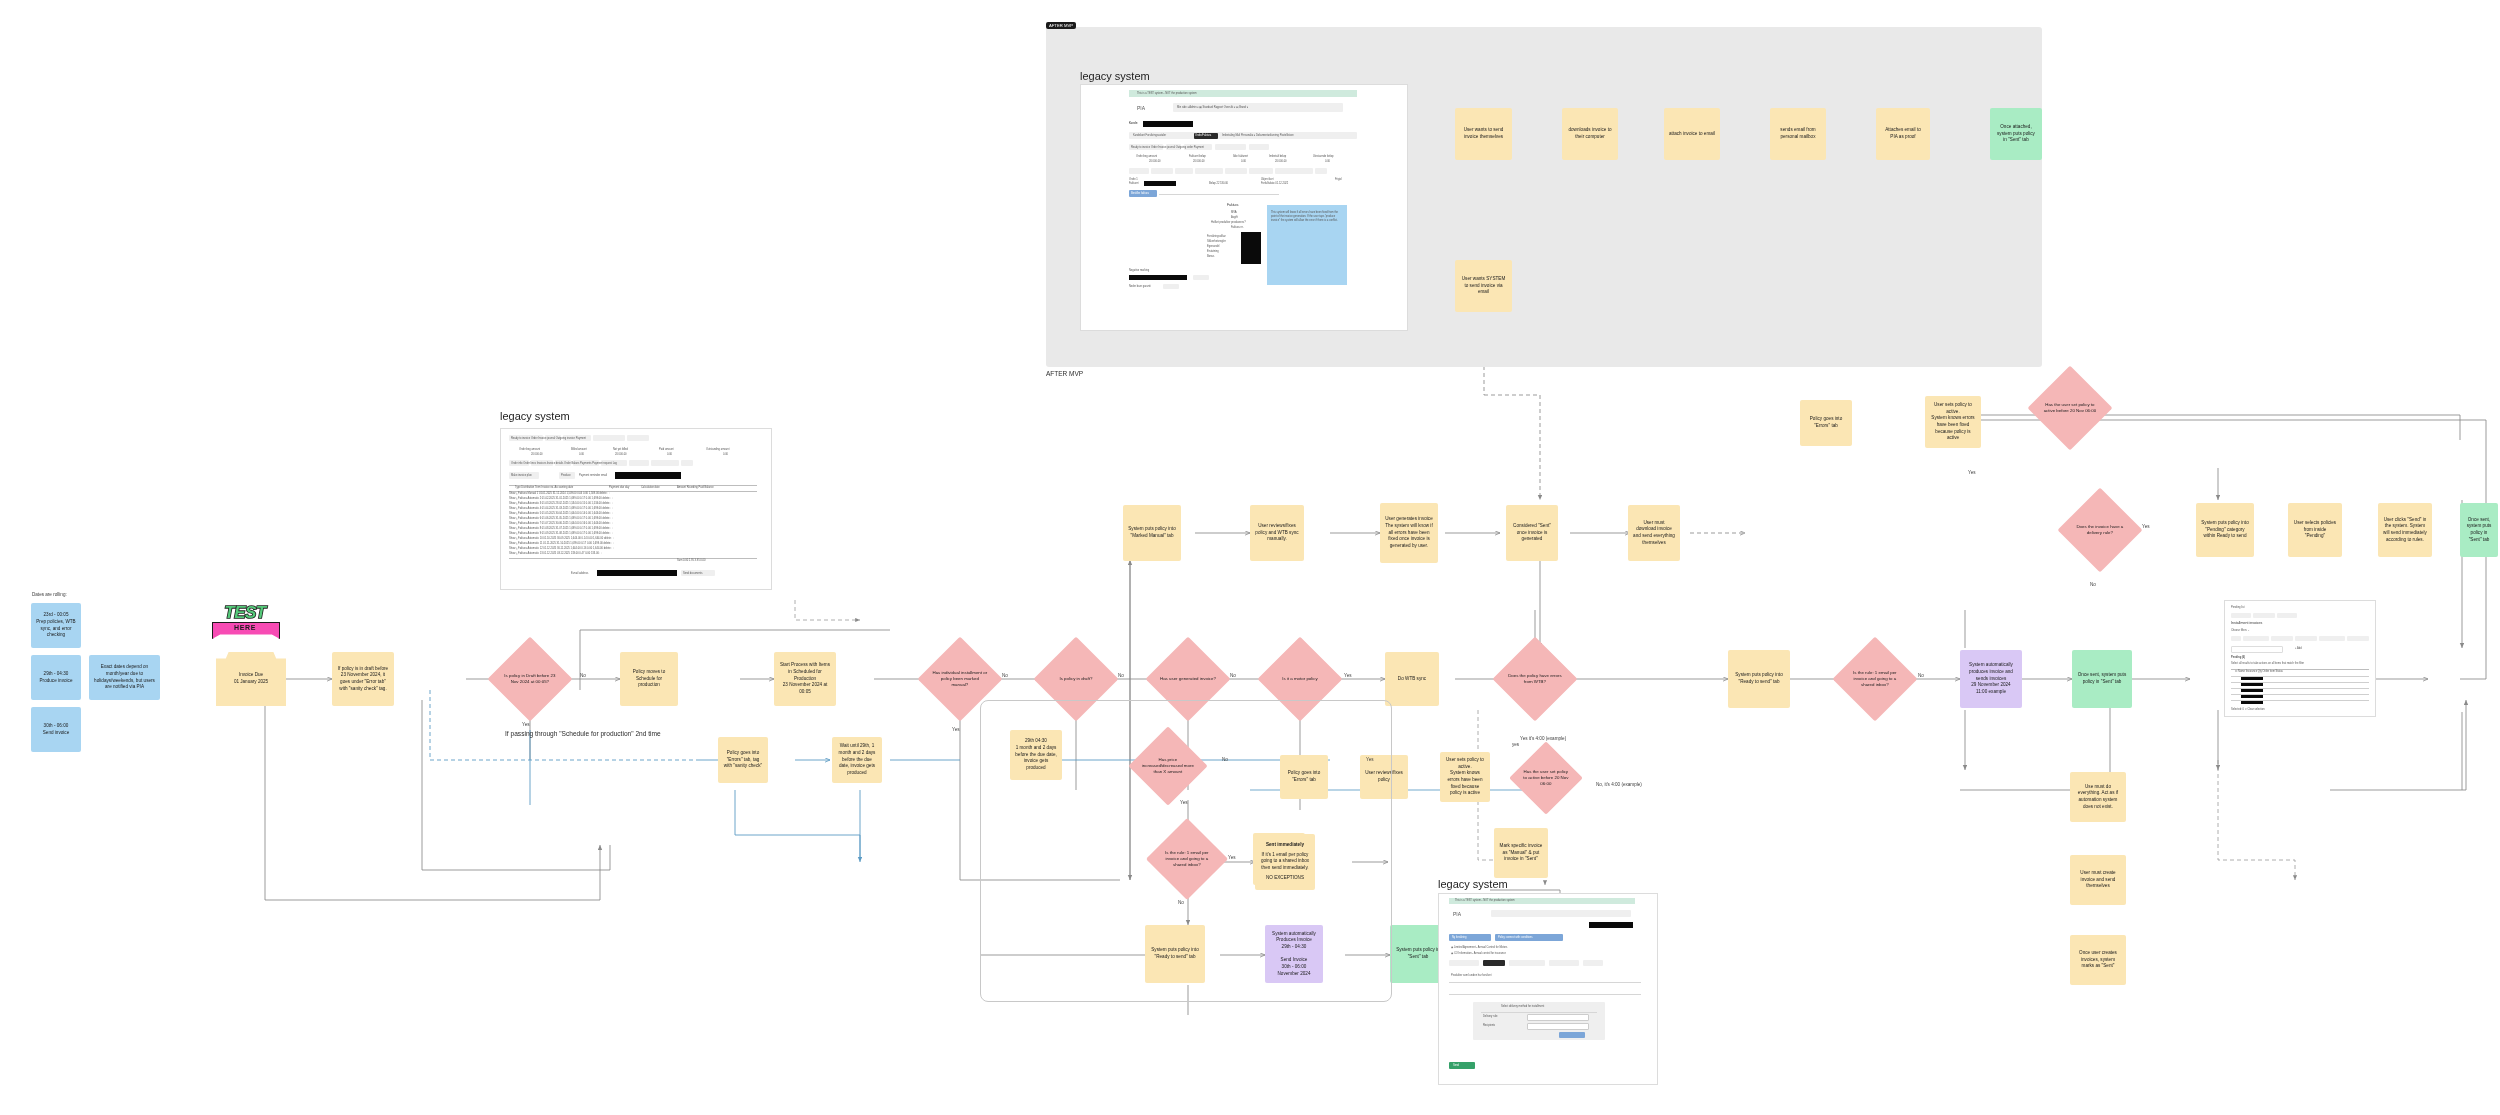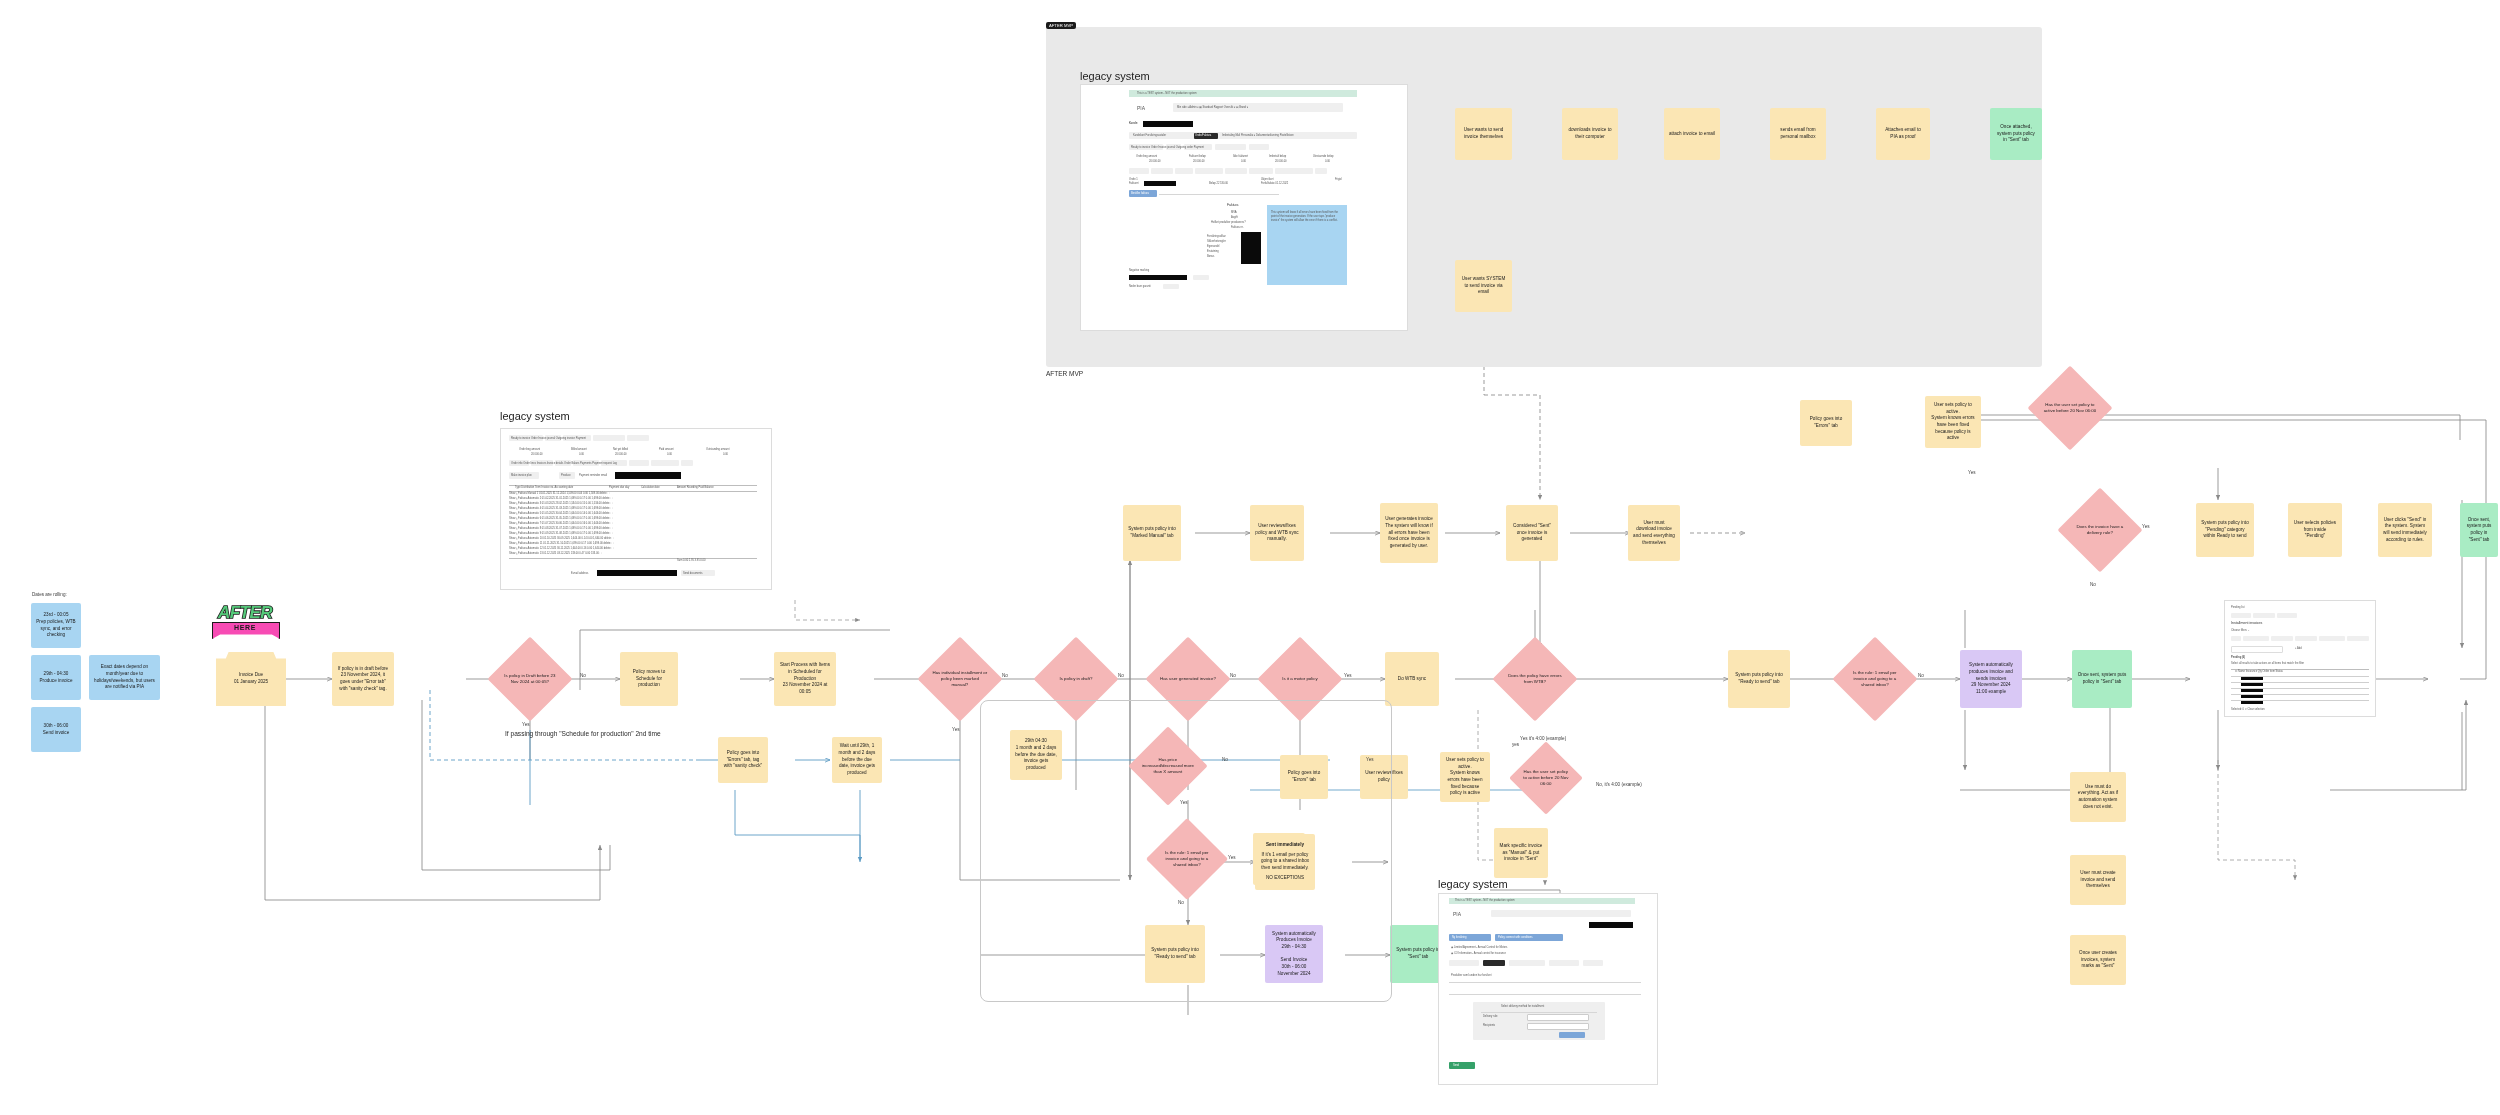--- a/index.html
+++ b/index.html
@@ -298,21 +298,21 @@
   <div class="label" style="left:32px;top:592px;">Dates are rolling:</div>
   <div class="node blue" style="left:31px;top:603px;width:50px;height:45px;white-space:pre-line;">23rd - 00:05
 Prep policies, WTB sync, and error checking</div>
   <div class="node blue" style="left:31px;top:655px;width:50px;height:45px;white-space:pre-line;">29th - 04:30
 Produce invoice</div>
   <div class="node blue" style="left:31px;top:707px;width:50px;height:45px;white-space:pre-line;">30th - 06:00
 Send invoice</div>
   <div class="node blue" style="left:89px;top:655px;width:71px;height:45px;">Exact dates depend on month/year due to holidays/weekends, but users are notified via PIA</div>
 
   <div class="starthere" style="left:206px;top:603px;">
-    <div class="start-word">AFTER</div>
+    <div class="start-word">TEST</div>
     <div class="start-ribbon"></div>
     <div class="start-ribbon-txt">HERE</div>
   </div>
 
   <div class="docshape" style="left:216px;top:652px;width:70px;height:54px;white-space:pre-line;">Invoice Due
 01 January 2025</div>
 
   <div class="node proc" style="left:332px;top:652px;width:62px;height:54px;">If policy is in draft before 23 November 2024, it goes under "Error tab" with "sanity check" tag.</div>
 
   <div class="decision dflex" style="left:500px;top:649px;width:60px;height:60px;">

